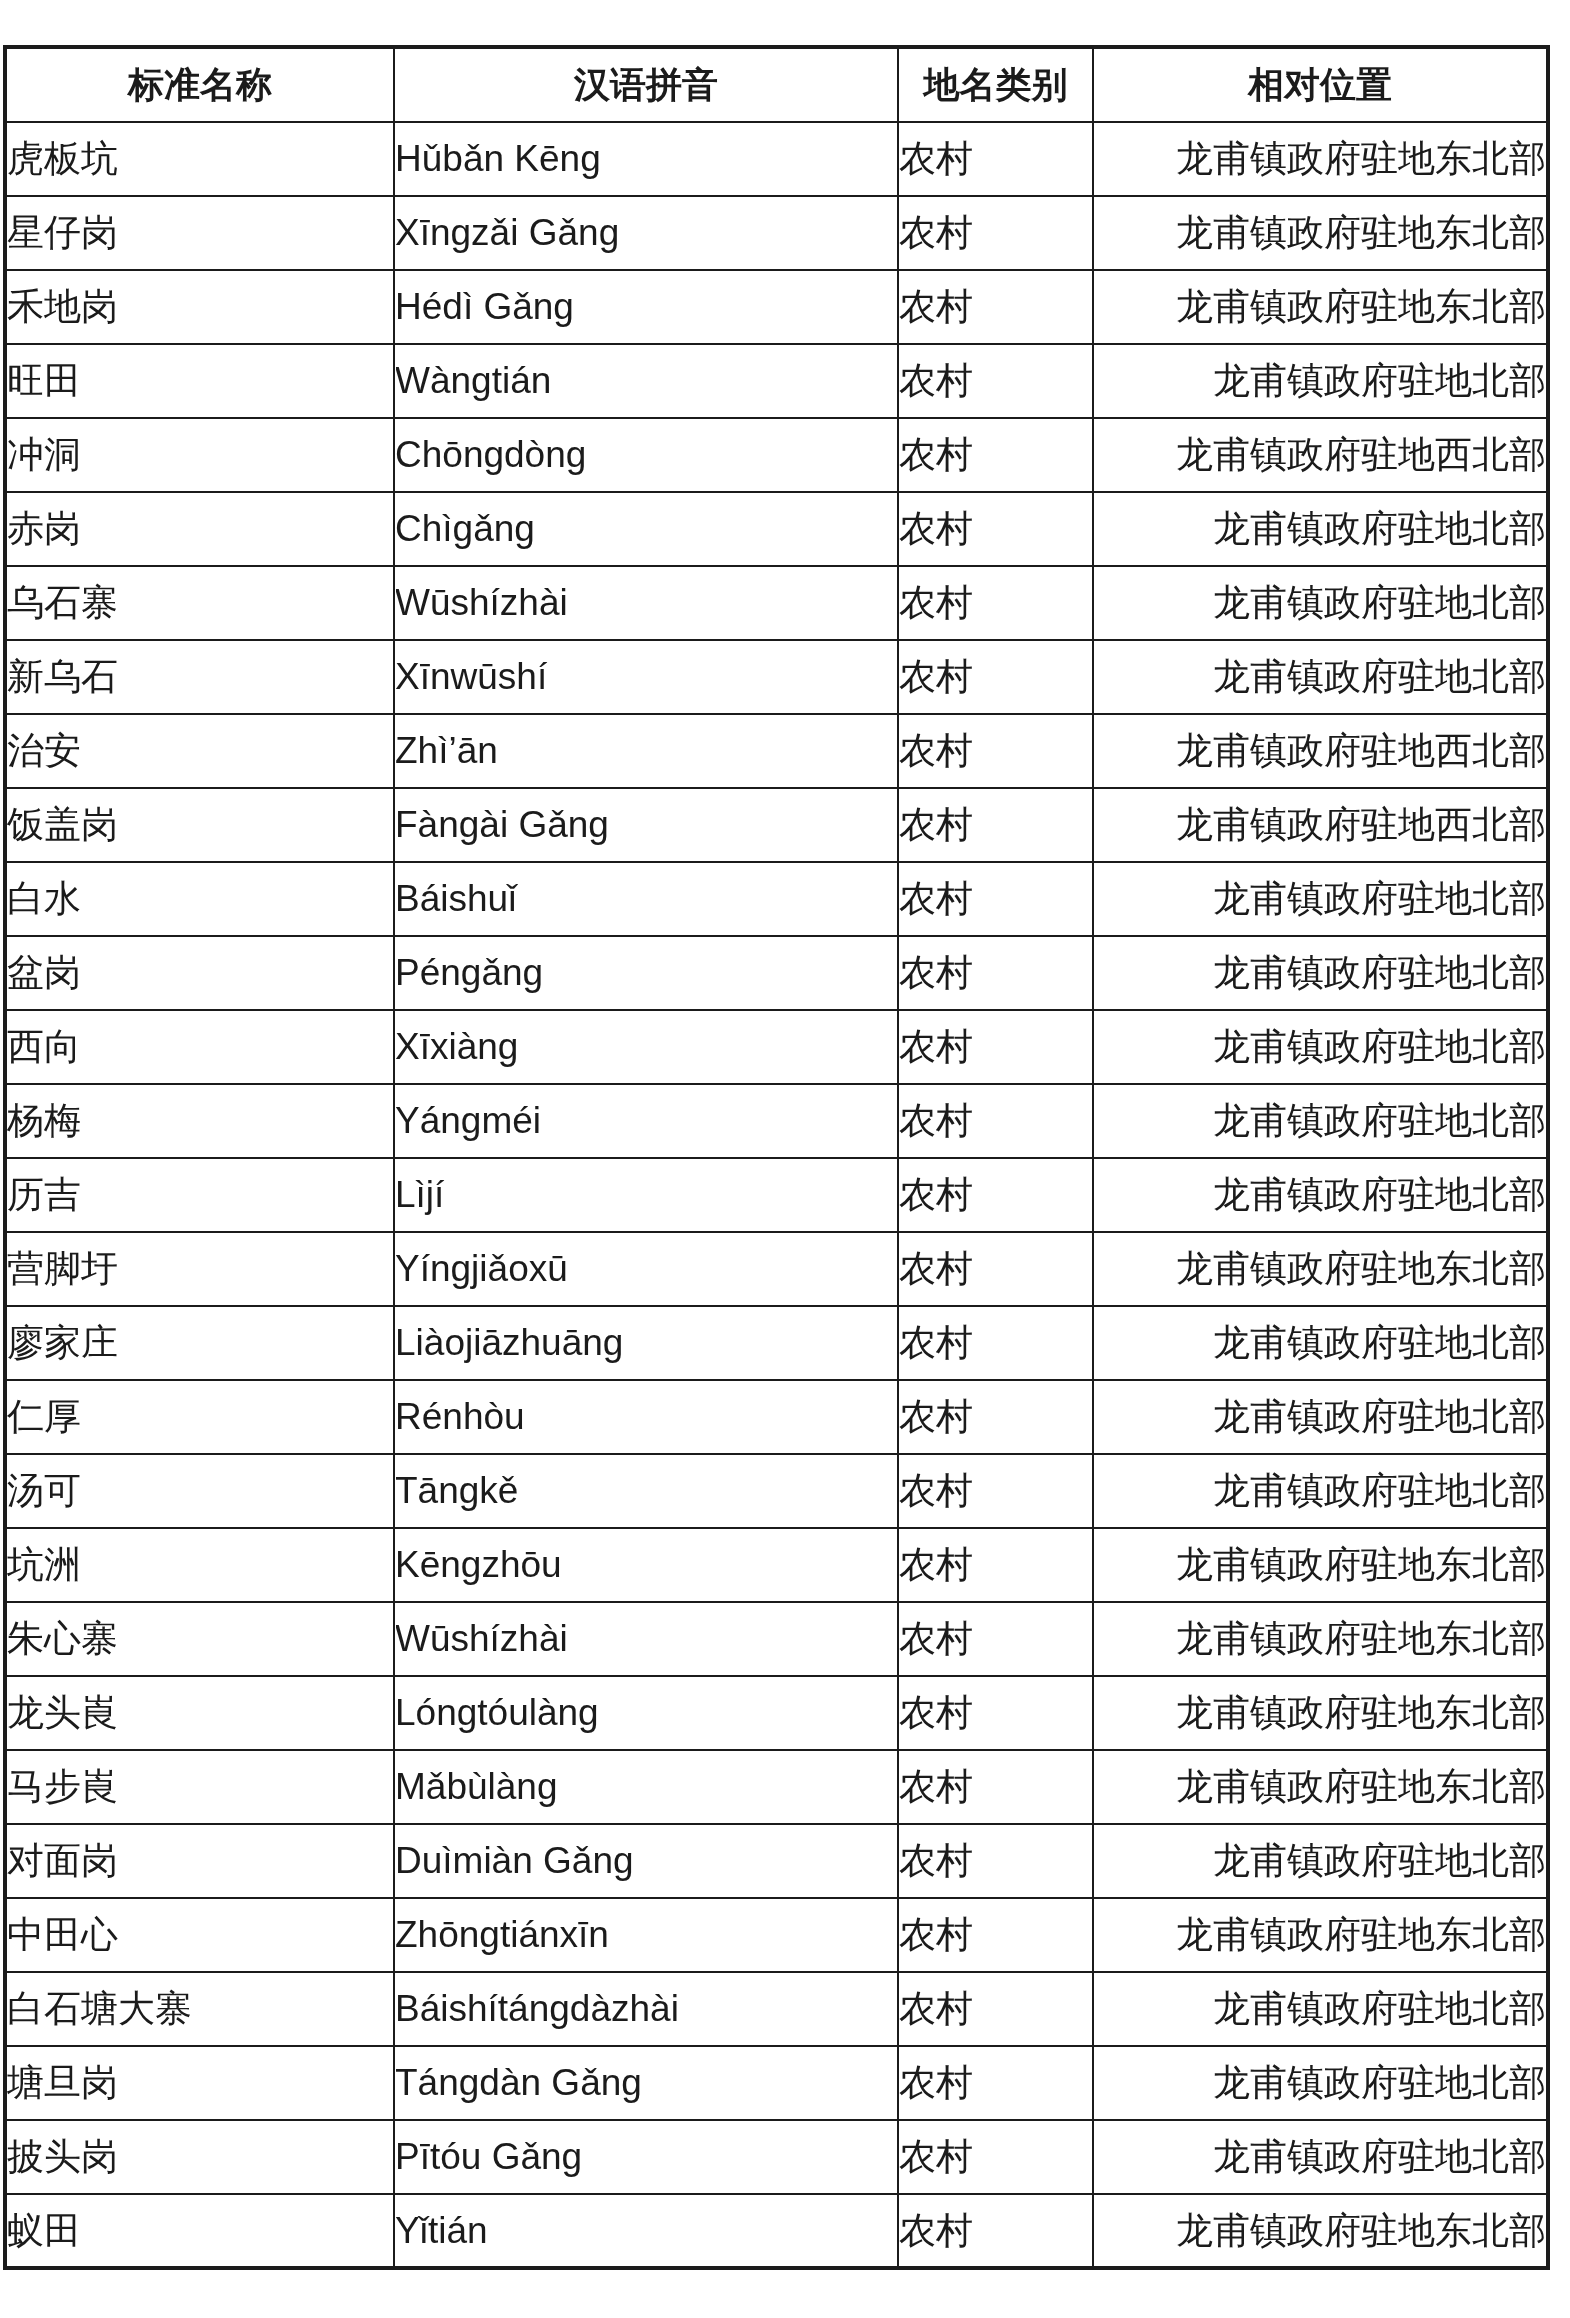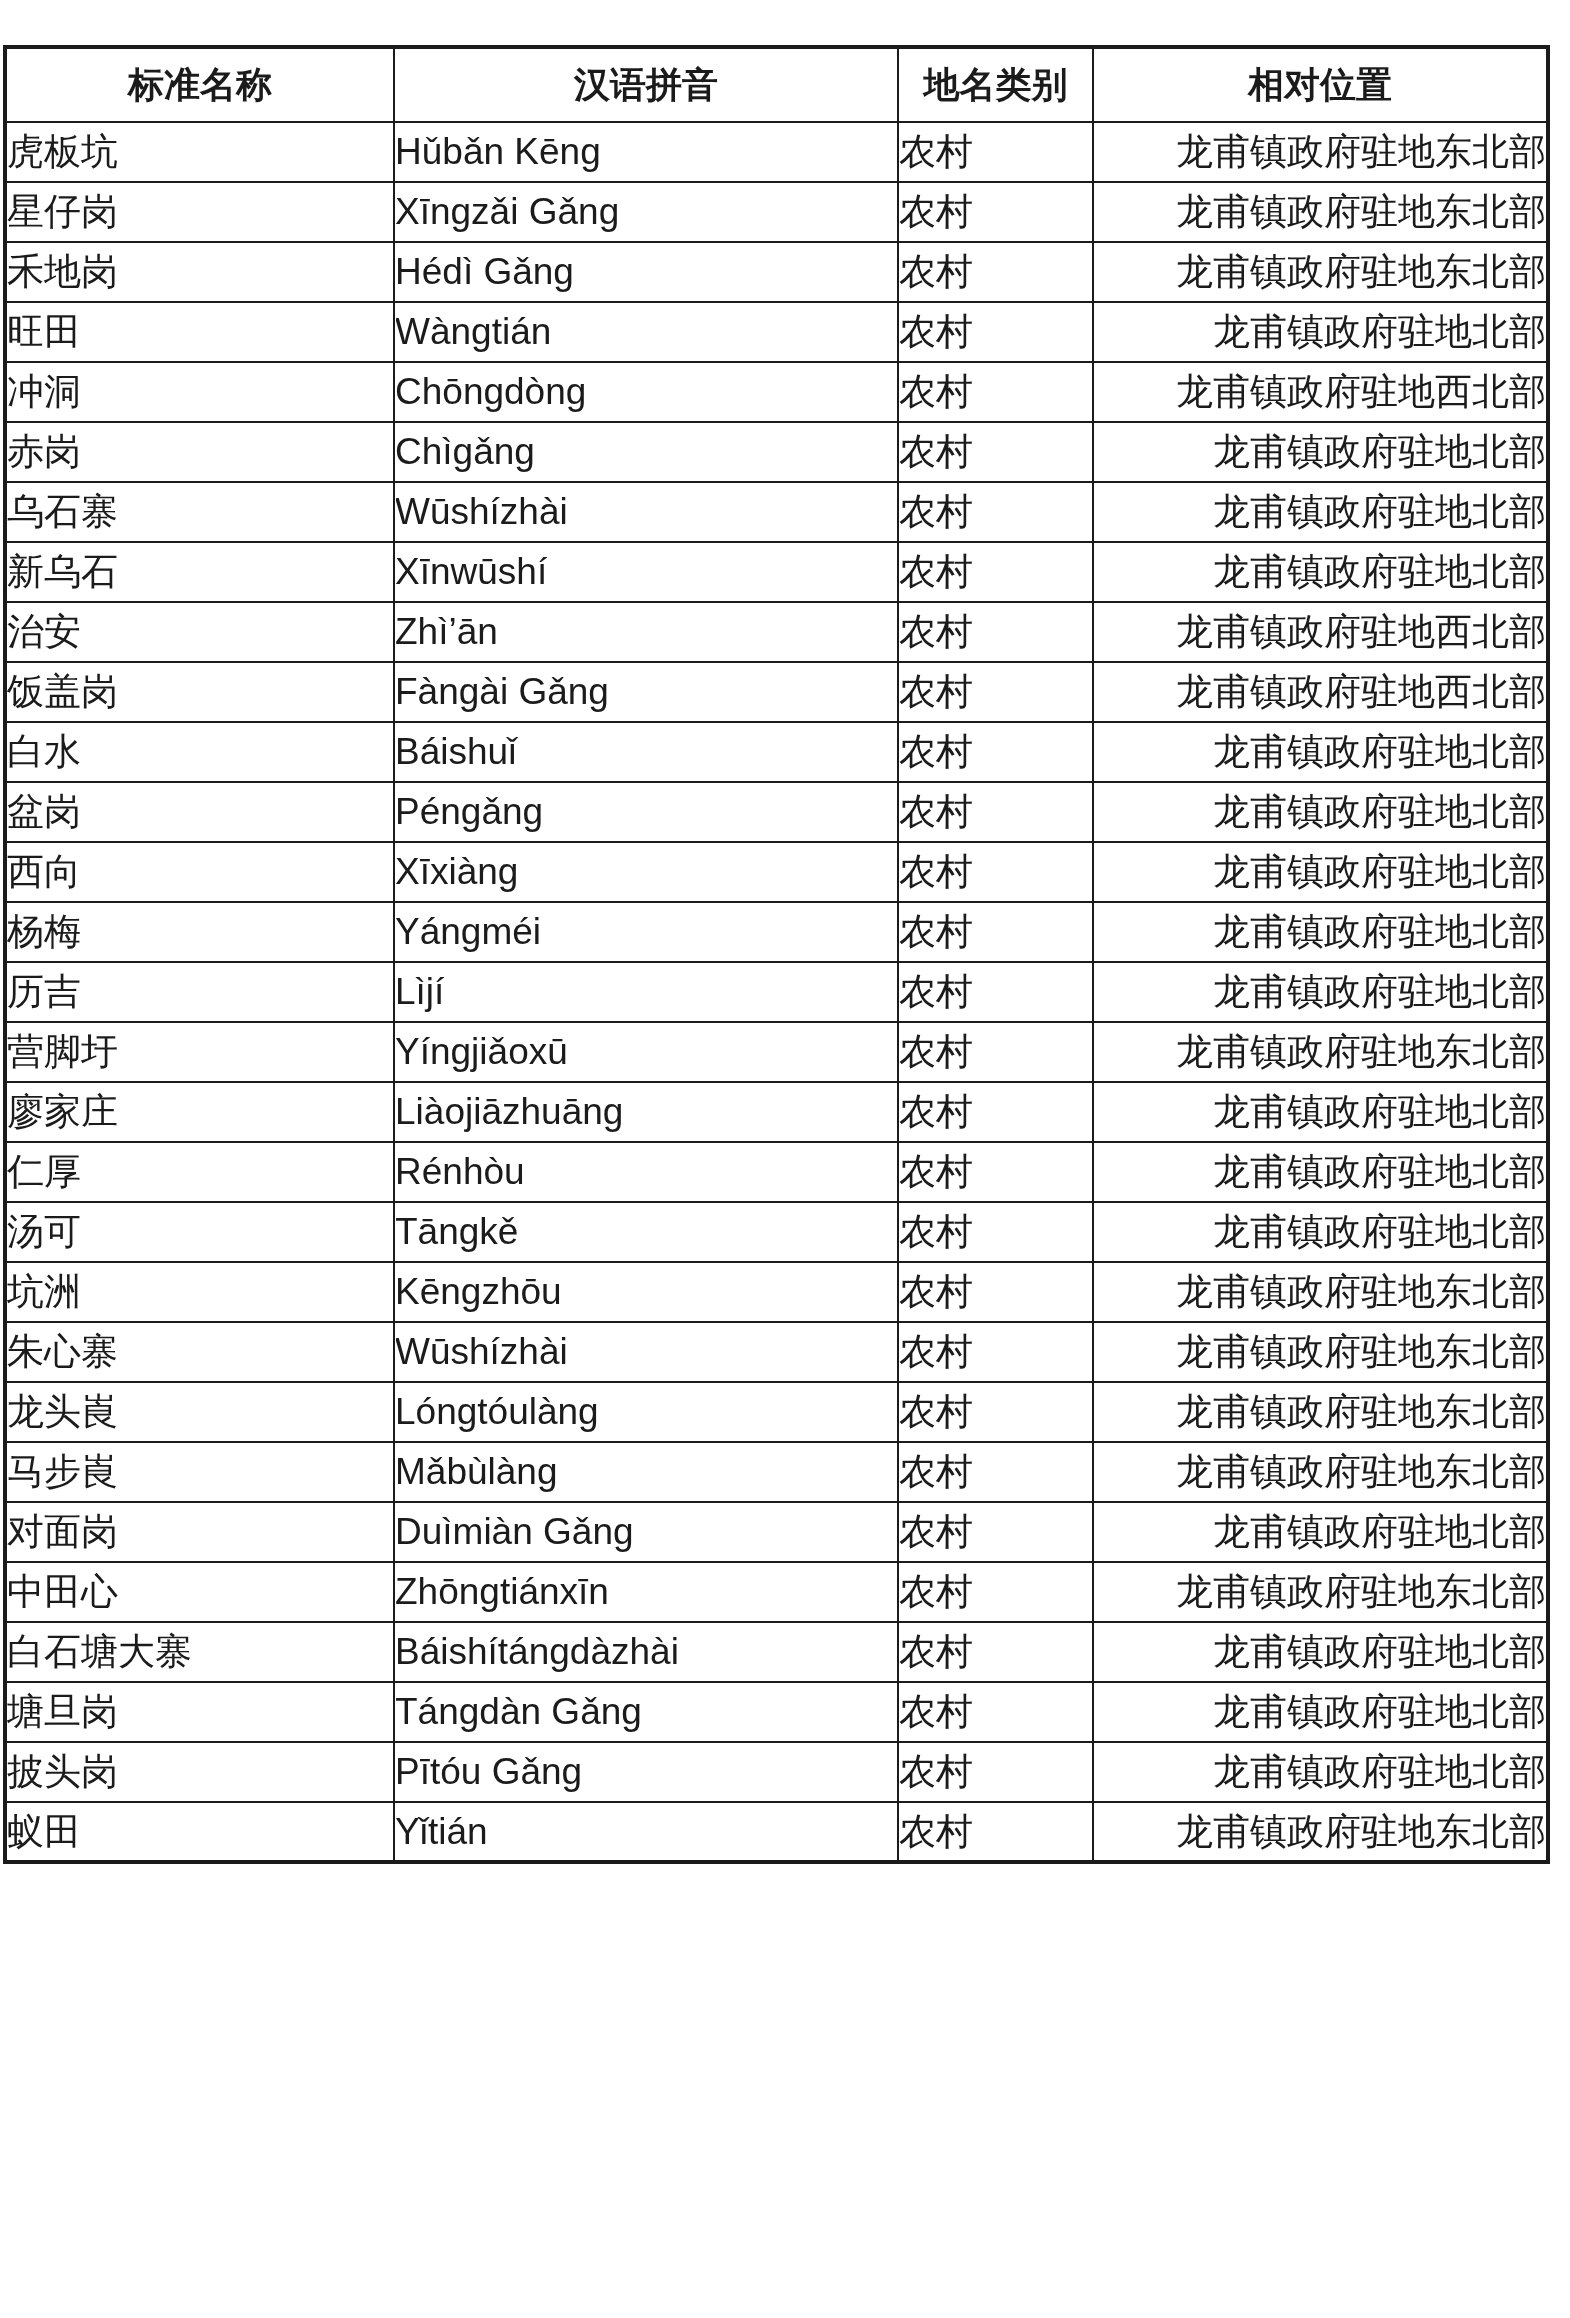--- a/index.html
+++ b/index.html
@@ -32,21 +32,21 @@
   table.placename-table th,
   table.placename-table td {
     border: 2.4px solid var(--line-color, #1b1b1b);
     vertical-align: middle;
     color: var(--text-color, #1b1b1b);
     padding: 0;
     overflow: hidden;
     white-space: nowrap;
   }
   table.placename-table thead tr { height: 75px; }
-  table.placename-table tbody tr { height: 60px; }
+  table.placename-table tbody tr { height: 74px; }
 
   th.hdr {
     font-family: "Liberation Sans", "DejaVu Sans", sans-serif;
     font-weight: 600;
     font-size: 36px;
     text-align: center;
   }
   td.cell-name {
     font-family: "Liberation Serif", "DejaVu Serif", serif;
     font-size: 37px;

